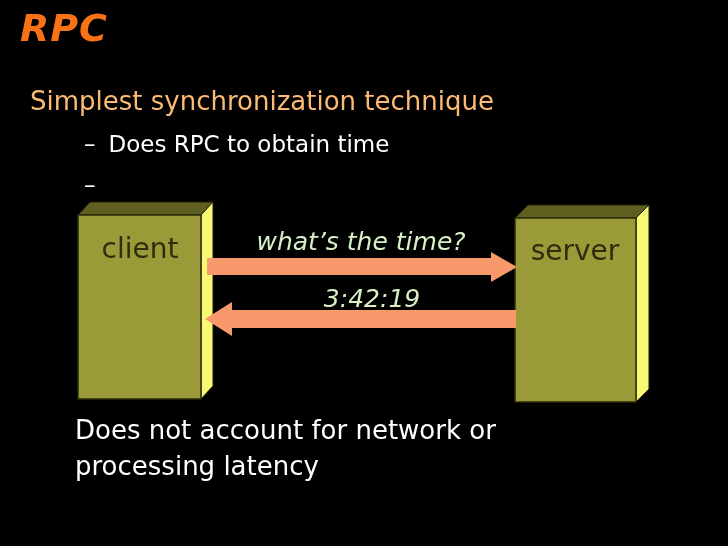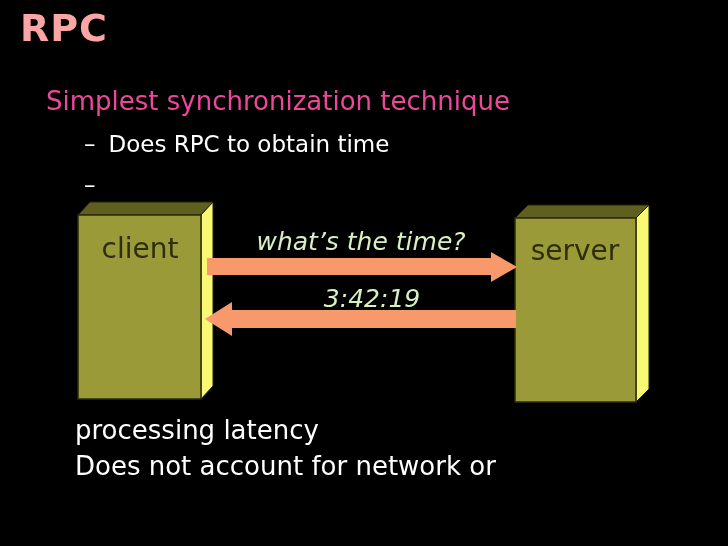--- a/index.html
+++ b/index.html
@@ -14,29 +14,30 @@
     background: #000000;
     font-family: "DejaVu Sans", sans-serif;
     overflow: hidden;
   }
   .title {
     position: absolute;
     left: 20px;
     top: 6px;
     font-size: 38px;
     font-weight: 600;
-    color: #fca5a5;
+    color: #f97316;
     letter-spacing: 1px;
+    font-style: italic;
   }
   .heading {
     position: absolute;
-    left: 46px;
+    left: 30px;
     top: 86px;
     font-size: 26px;
-    color: #ec4899;
+    color: #fdba74;
     white-space: nowrap;
   }
   .bullet {
     position: absolute;
     left: 84px;
     display: flex;
     gap: 13px;
     font-size: 23px;
     color: #FFFFFF;
     white-space: nowrap;
@@ -106,17 +107,17 @@
     </g>
 
     <polygon points="207,258 491,258 491,252 517,267 491,282 491,275 207,275" fill="#F8996B"></polygon>
     <text class="msg-label" x="361" y="250" text-anchor="middle">what’s the time?</text>
 
     <polygon points="516,310 232,310 232,302 205,319 232,336 232,328 516,328" fill="#F8996B"></polygon>
     <text class="msg-label" x="372" y="307" text-anchor="middle">3:42:19</text>
   </svg>
 
   <div class="note">
+    <div>Does not account for network or</div>
     <div>processing latency</div>
-    <div>Does not account for network or</div>
   </div>
 
 </div>
 
 </body></html>

